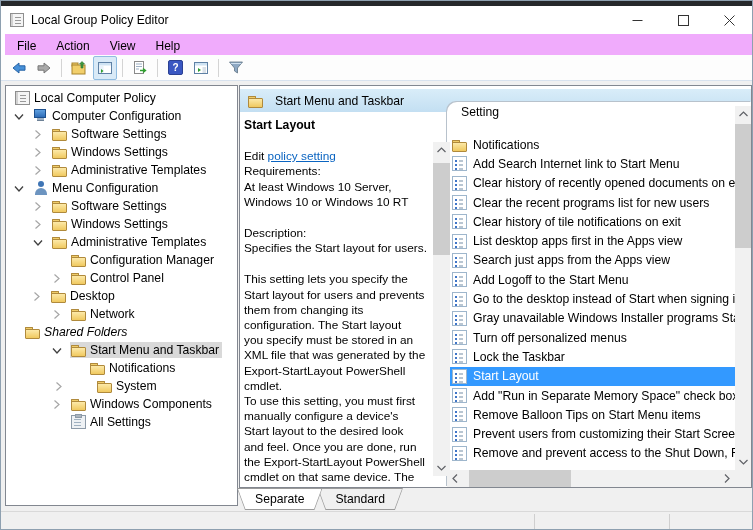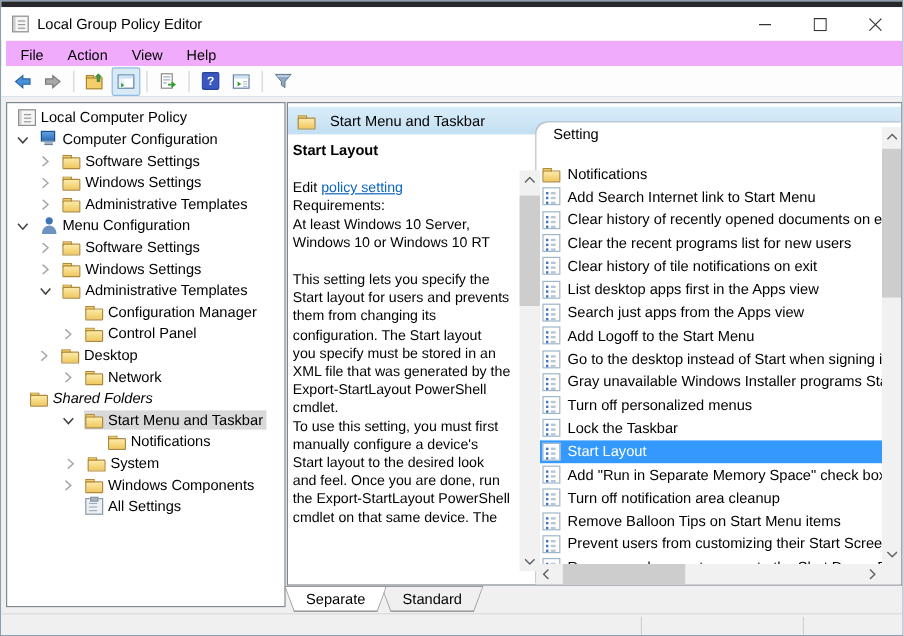--- a/index.html
+++ b/index.html
@@ -346,21 +346,21 @@
             <span class="tlabel">Start Menu and Taskbar</span>
           </span>
         </div>
         <div class="trow" style="padding-left: 65px;">
           <span class="expander"></span>
           <span class="tsel">
             <span class="ticon i-folder"></span>
             <span class="tlabel">Notifications</span>
           </span>
         </div>
-        <div class="trow" style="padding-left: 48px;">
+        <div class="trow" style="padding-left: 48px; gap: 24px;">
           <span class="expander">
             <svg width="9" height="9" viewBox="0 0 9 9">
               <path d="M2.5 0.5 L7 4.5 L2.5 8.5" fill="none" stroke="#a6a6a6" stroke-width="1.2"></path>
             </svg>
           </span>
           <span class="tsel">
             <span class="ticon i-folder"></span>
             <span class="tlabel">System</span>
           </span>
         </div>
@@ -441,24 +441,20 @@
               <span class="ticon i-doc"></span>
               <span class="llabel">Lock the Taskbar</span>
             </div>
             <div class="lrow sel">
               <span class="ticon i-doc"></span>
               <span class="llabel">Start Layout</span>
             </div>
             <div class="lrow">
               <span class="ticon i-doc"></span>
               <span class="llabel">Add "Run in Separate Memory Space" check box to</span>
-            </div>
-            <div class="lrow">
-              <span class="ticon i-doc"></span>
-              <span class="llabel">Turn off notification area cleanup</span>
             </div>
             <div class="lrow">
               <span class="ticon i-doc"></span>
               <span class="llabel">Remove Balloon Tips on Start Menu items</span>
             </div>
             <div class="lrow">
               <span class="ticon i-doc"></span>
               <span class="llabel">Prevent users from customizing their Start Screen</span>
             </div>
             <div class="lrow">
@@ -503,20 +499,22 @@
 
       <div class="desc-area">
         <div class="desc-title">Start Layout</div>
         <div class="desc-edit">
           <span>Edit </span><a>policy setting</a>
         </div>
         <div id="desc-paragraphs">
             <p class="desc-p">Requirements:
 At least Windows 10 Server,
 Windows 10 or Windows 10 RT</p>
+            <p class="desc-p">Description:
+Specifies the Start layout for users.</p>
             <p class="desc-p">This setting lets you specify the
 Start layout for users and prevents
 them from changing its
 configuration. The Start layout
 you specify must be stored in an
 XML file that was generated by the
 Export-StartLayout PowerShell
 cmdlet.
 To use this setting, you must first
 manually configure a device's

